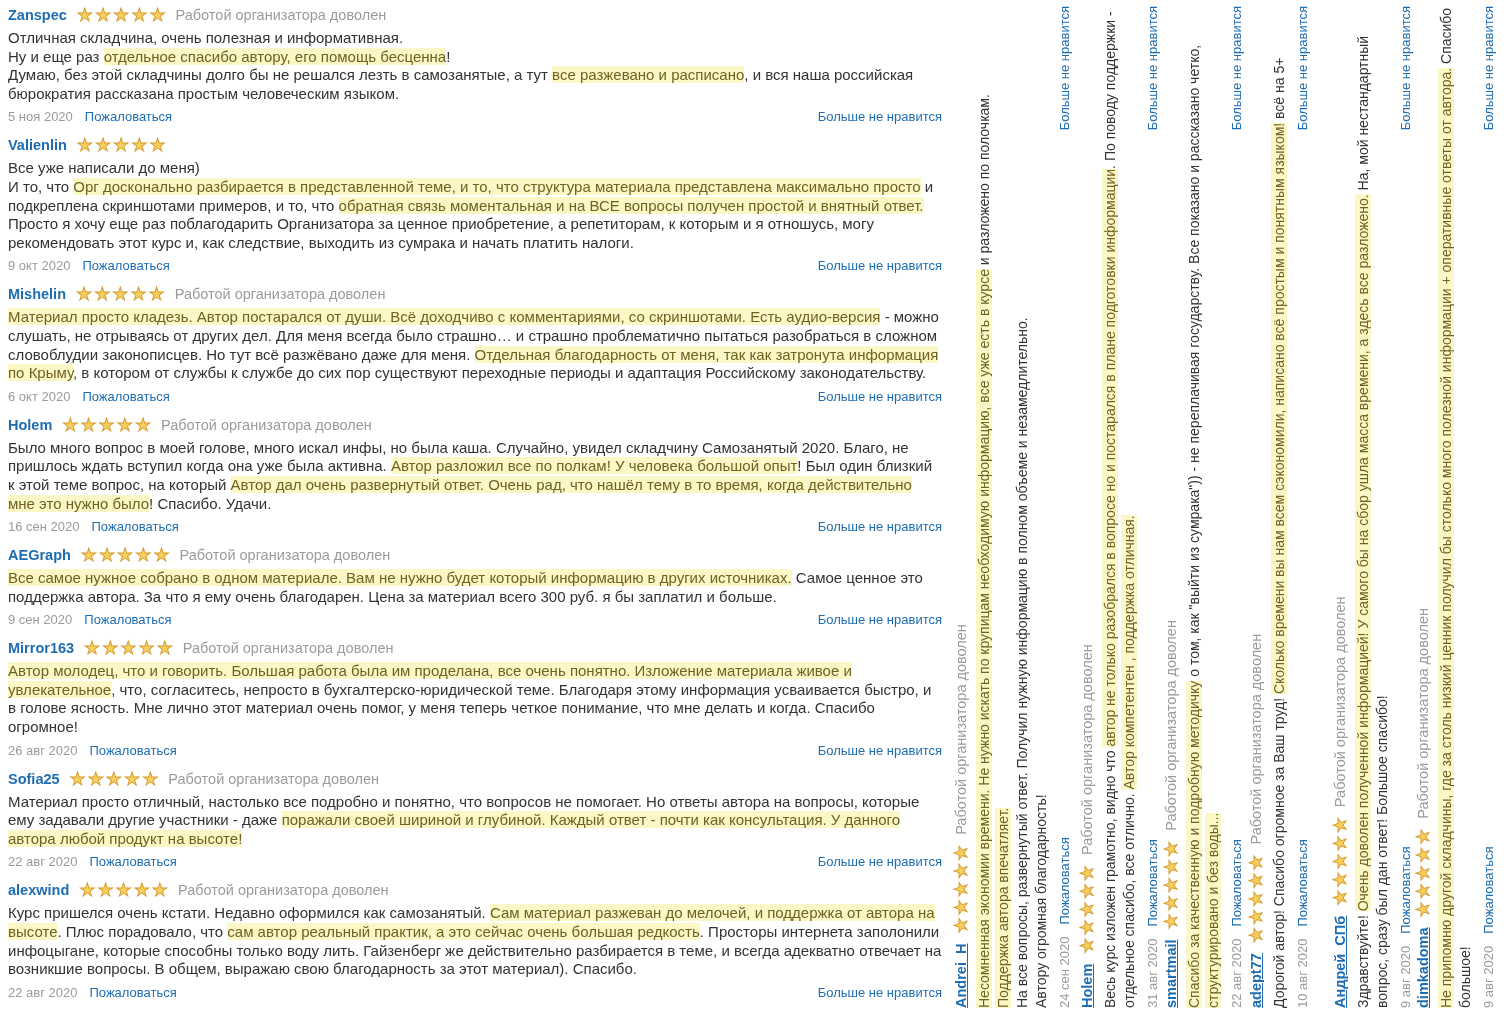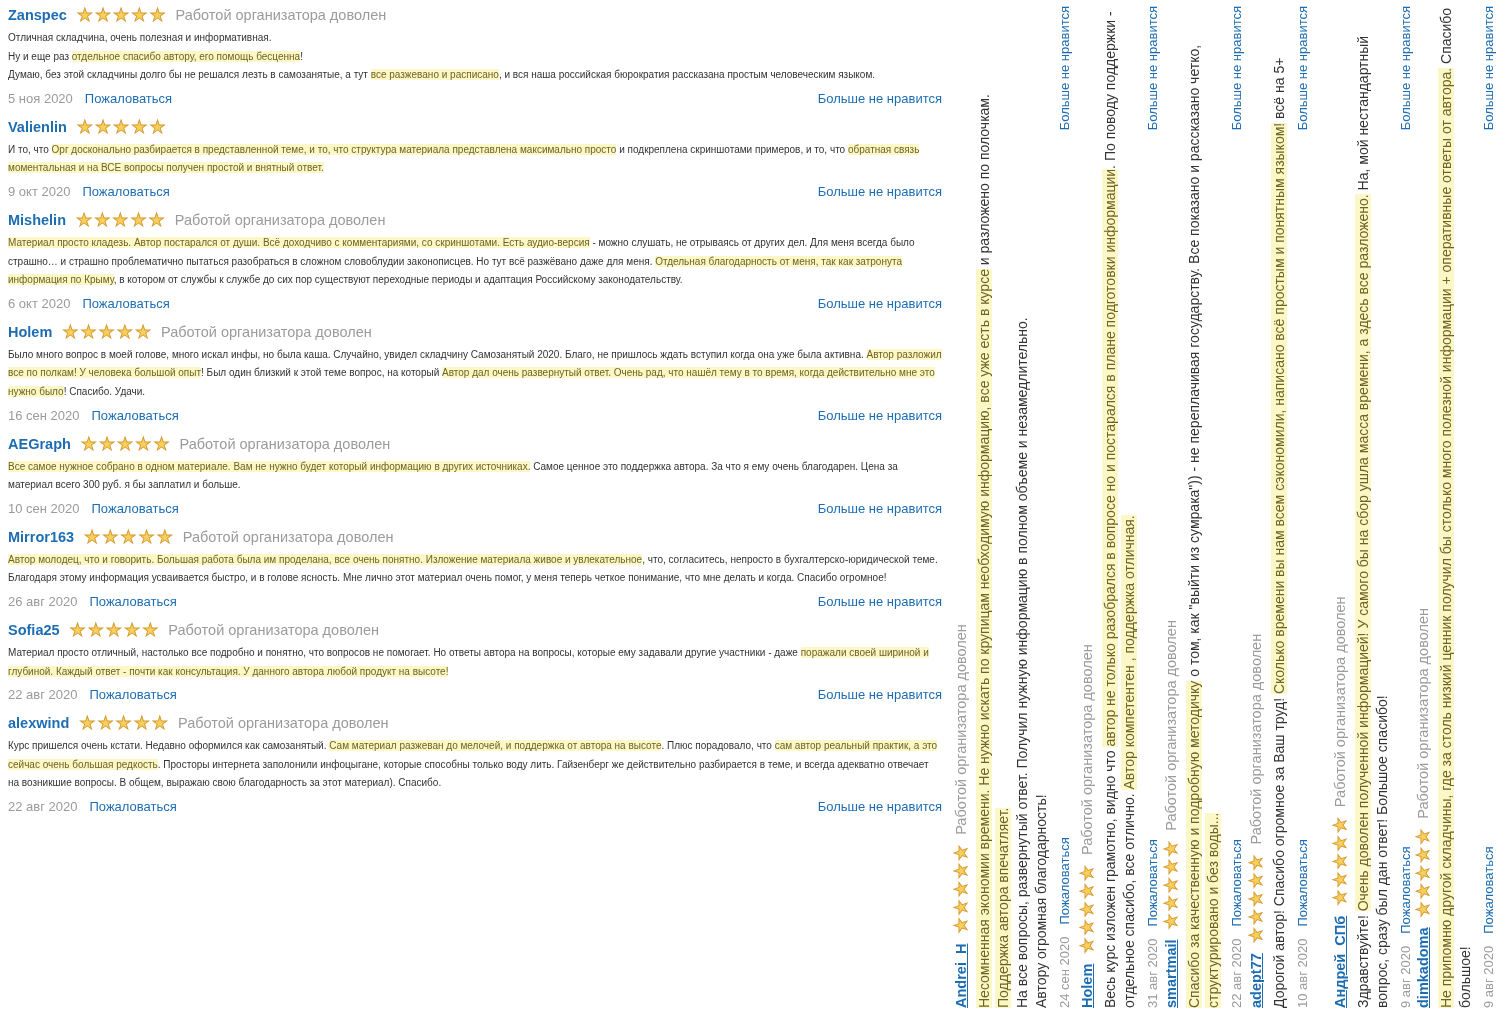--- a/index.html
+++ b/index.html
@@ -16,21 +16,21 @@
   body{font-family:"Liberation Sans","DejaVu Sans",sans-serif;}
   #stage{position:relative;width:1511px;height:1010px;overflow:hidden;background:#fff;padding-left:19px;}
 
   #reviews-list{position:absolute;left:8px;top:4px;width:934px;}
 
   .review{margin-bottom:9px;}
   .review-header{display:flex;align-items:center;height:22px;margin-bottom:3px;}
   .username{color:var(--blue);font-weight:bold;font-size:14.5px;text-decoration:none;cursor:pointer;}
   .stars{color:var(--star);-webkit-text-stroke:0.9px var(--star-outline);font-size:18px;letter-spacing:2px;margin-left:10px;line-height:1;}
   .status{color:var(--muted);font-size:14.5px;margin-left:8px;}
-  .review-body{color:var(--body-text);font-size:10px;line-height:18.6px;}
+  .review-body{color:var(--body-text);font-size:15px;line-height:18.6px;}
   .review-body .p{margin:0;}
   .hl{background:var(--hl-bg);color:var(--hl-text);}
   .review-footer{display:flex;align-items:center;margin-top:5px;font-size:13px;height:17px;}
   .date{color:var(--muted);}
   .report{color:var(--blue);margin-left:12px;text-decoration:none;cursor:pointer;}
   .unlike{color:var(--blue);margin-left:auto;text-decoration:none;cursor:pointer;}
 
   
   .rotated-wrap{position:absolute;top:0;height:1010px;}
   .rotated-inner{position:absolute;left:0;top:1008px;width:1002px;transform-origin:0 0;transform:rotate(-90deg);}
@@ -60,21 +60,23 @@
       <a class="unlike">Больше не нравится</a>
     </div>
   </div>
       <div class="review">
     <div class="review-header">
       <a class="username">Valienlin</a>
       <span class="stars">★★★★★</span>
       <span class="status"></span>
     </div>
     <div class="review-body">
+          <div class="p"><span>Все уже написали до меня)</span></div>
           <div class="p"><span>И то, что </span><span class="hl">Орг досконально разбирается в представленной теме, и то, что структура материала представлена максимально просто</span><span> и подкреплена скриншотами примеров, и то, что </span><span class="hl">обратная связь моментальная и на ВСЕ вопросы получен простой и внятный ответ.</span></div>
+          <div class="p"><span>Просто я хочу еще раз поблагодарить Организатора за ценное приобретение, а репетиторам, к которым и я отношусь, могу рекомендовать этот курс и, как следствие, выходить из сумрака и начать платить налоги.</span></div>
         </div>
     <div class="review-footer">
       <span class="date">9 окт 2020</span>
       <a class="report">Пожаловаться</a>
       <a class="unlike">Больше не нравится</a>
     </div>
   </div>
       <div class="review">
     <div class="review-header">
       <a class="username">Mishelin</a>
@@ -108,21 +110,21 @@
       <div class="review">
     <div class="review-header">
       <a class="username">AEGraph</a>
       <span class="stars">★★★★★</span>
       <span class="status">Работой организатора доволен</span>
     </div>
     <div class="review-body">
           <div class="p"><span class="hl">Все самое нужное собрано в одном материале. Вам не нужно будет который информацию в других источниках.</span><span> Самое ценное это поддержка автора. За что я ему очень благодарен. Цена за материал всего 300 руб. я бы заплатил и больше.</span></div>
         </div>
     <div class="review-footer">
-      <span class="date">10 сен 2020</span>
+      <span class="date">9 сен 2020</span>
       <a class="report">Пожаловаться</a>
       <a class="unlike">Больше не нравится</a>
     </div>
   </div>
       <div class="review">
     <div class="review-header">
       <a class="username">Mirror163</a>
       <span class="stars">★★★★★</span>
       <span class="status">Работой организатора доволен</span>
     </div>

